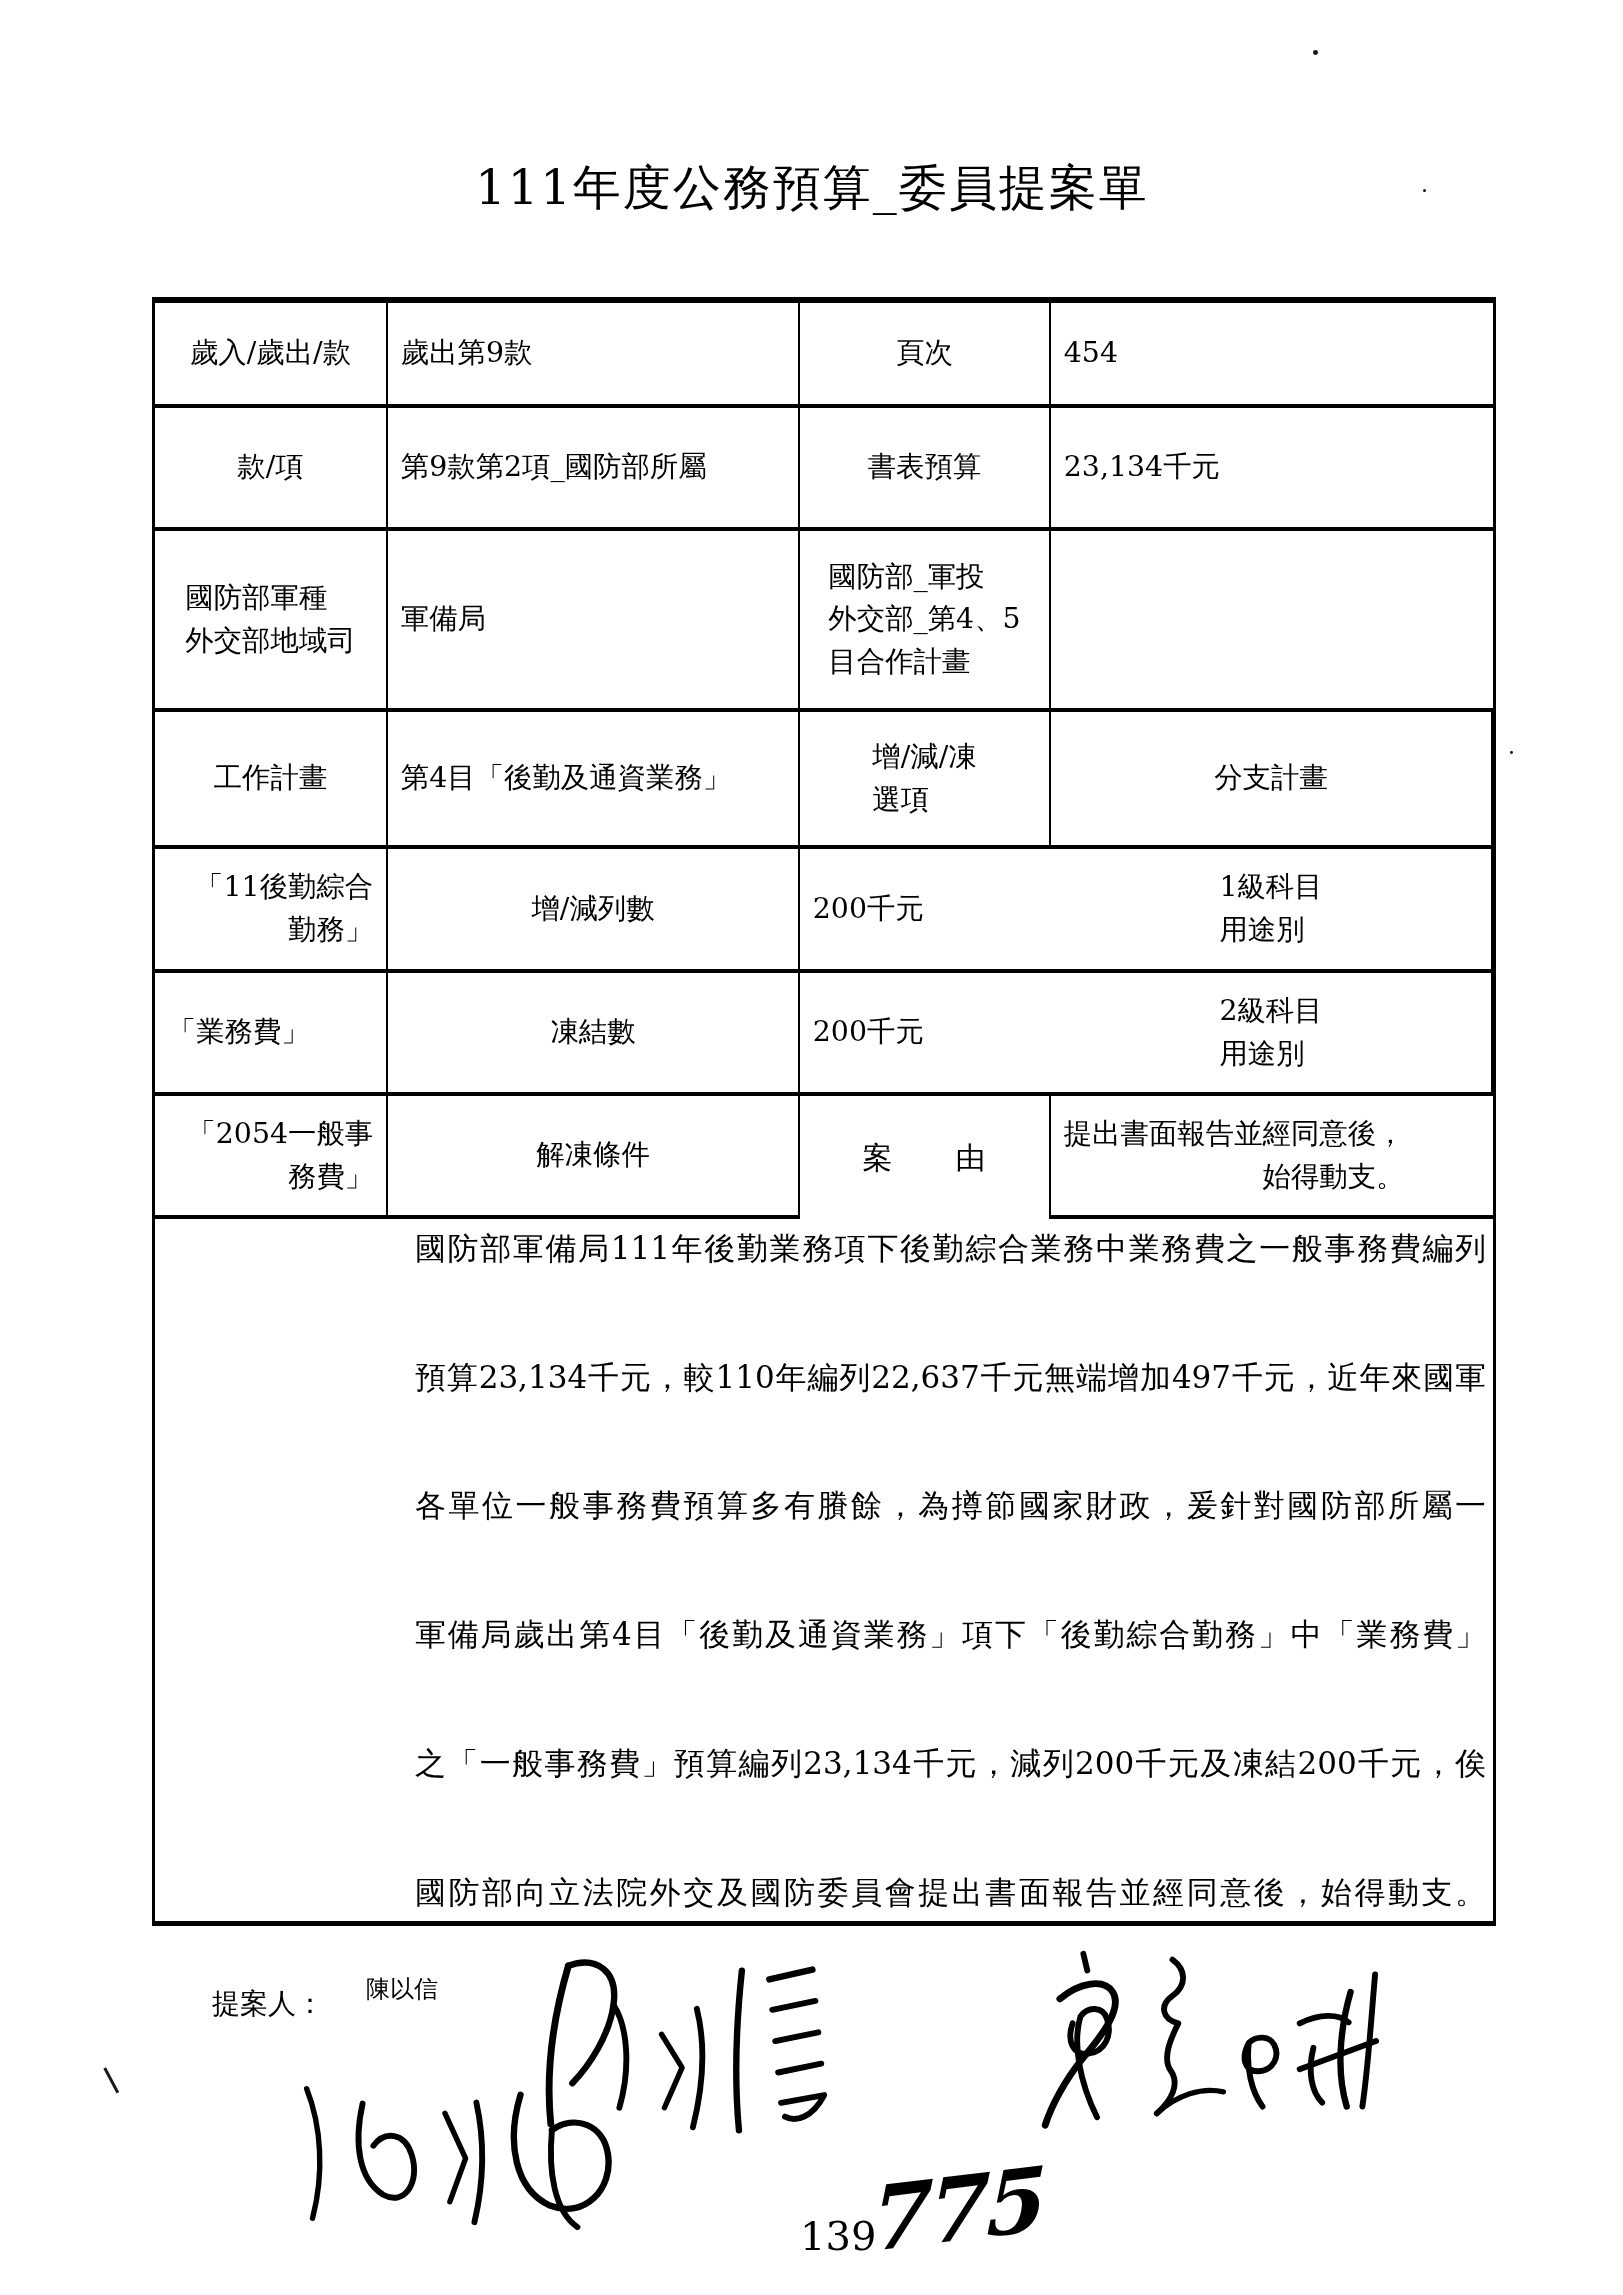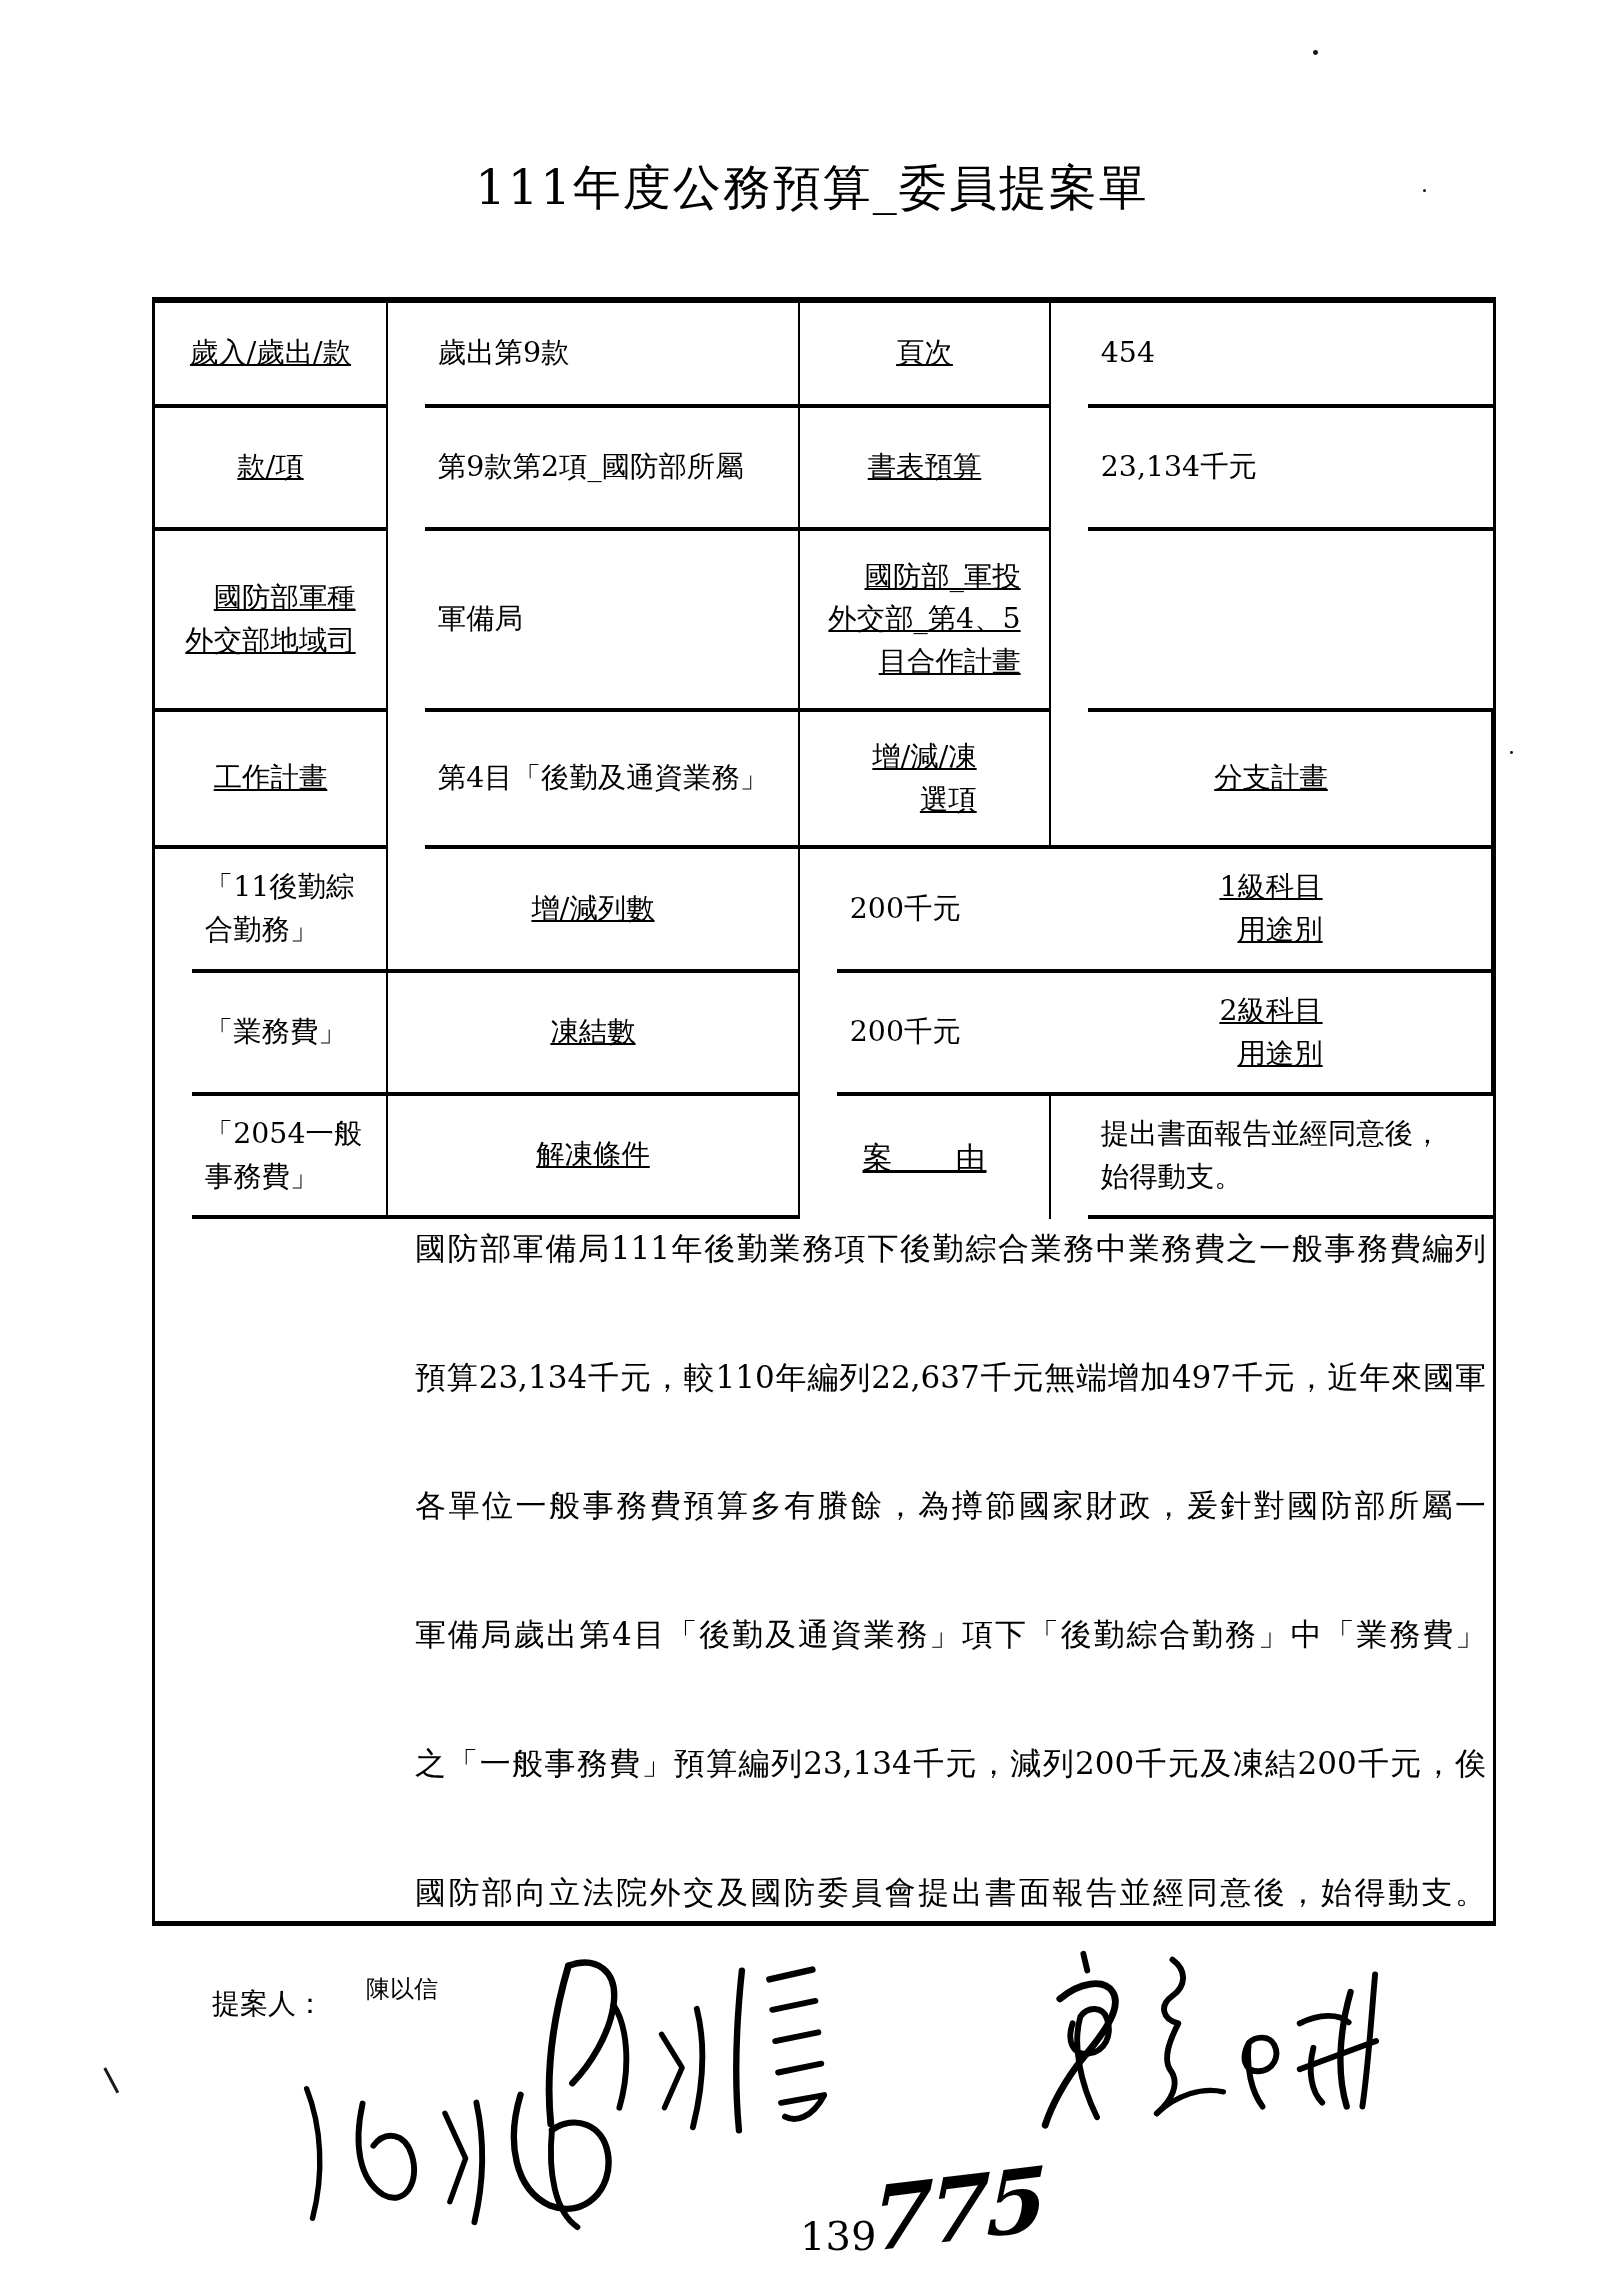--- a/index.html
+++ b/index.html
@@ -31,22 +31,22 @@
   }
   .cell {
     display:flex; align-items:center;
     border-right:2.5px solid #000;
     border-bottom:4.4px solid #000;
     font-size:28.4px; line-height:1.5;
     overflow:hidden;
   }
   .cell.last-col { border-right:none; }
   .cell.last-row { border-bottom:none; }
-  .cell.lbl { justify-content:center; text-align:right; padding:0 7px;text-decoration:underline; }
-  .cell.val { justify-content:flex-start; text-align:left; padding:0 12.8px;margin-left:37px; }
+  .cell.lbl { justify-content:center; text-align:left; padding:0 7px; }
+  .cell.val { justify-content:flex-start; text-align:right; padding:0 12.8px; }
   .pre { white-space:pre-line; }
   
   .case-label { font-size:30px; letter-spacing:1px; }
   .case-cell {
     flex-direction:column; justify-content:space-between;
     align-items:stretch; padding:7.8px 6.9px 6.9px 6.9px;
   }
   .case-line {
     font-size:31px; line-height:1.4;
     text-align:justify; text-align-last:justify;

